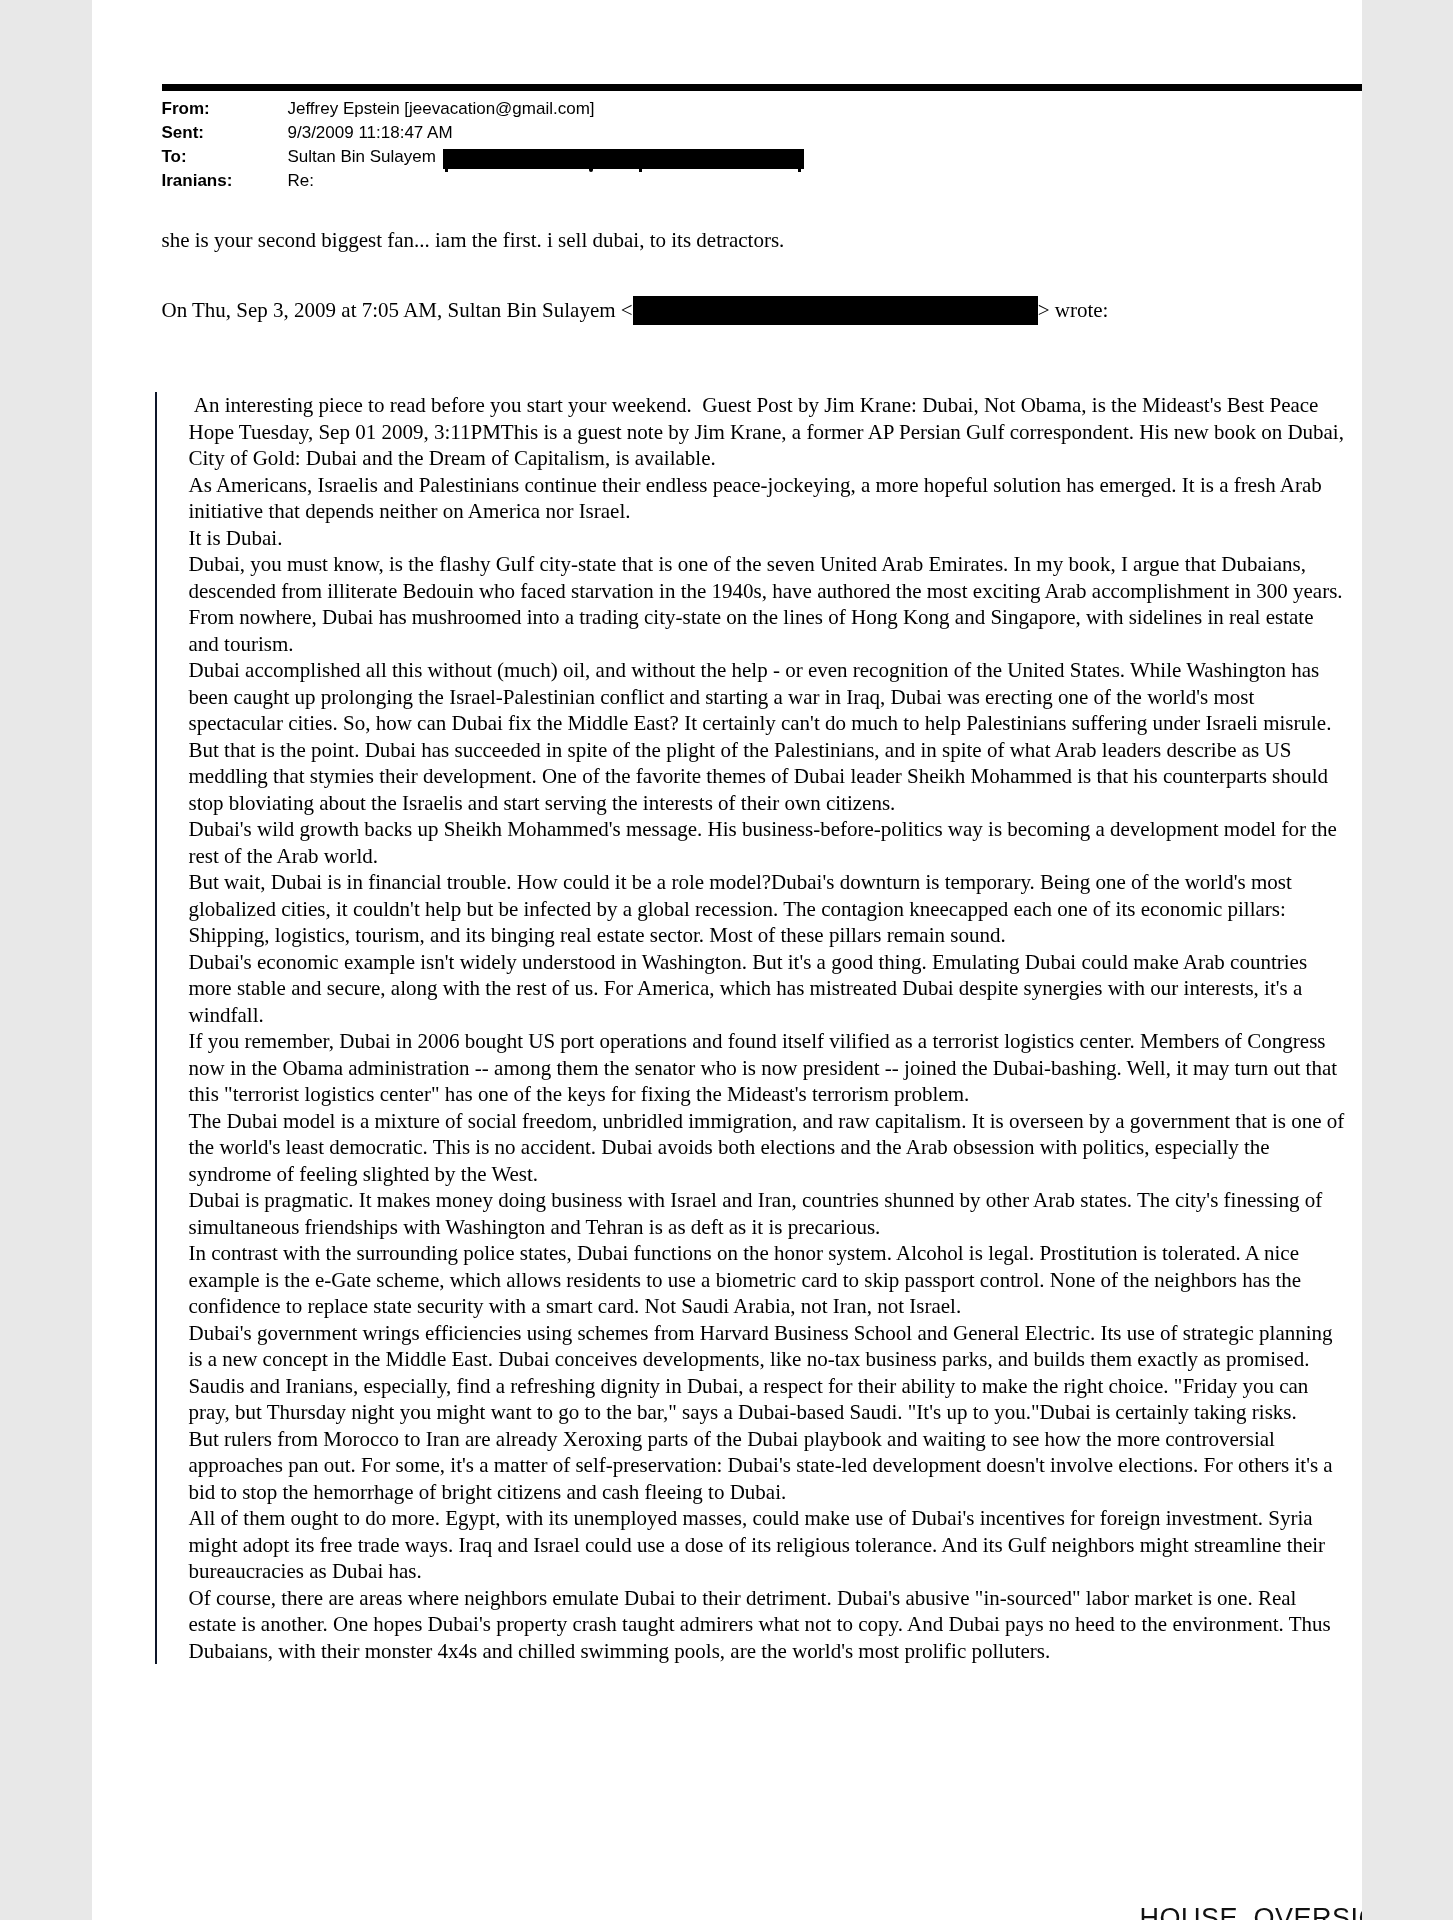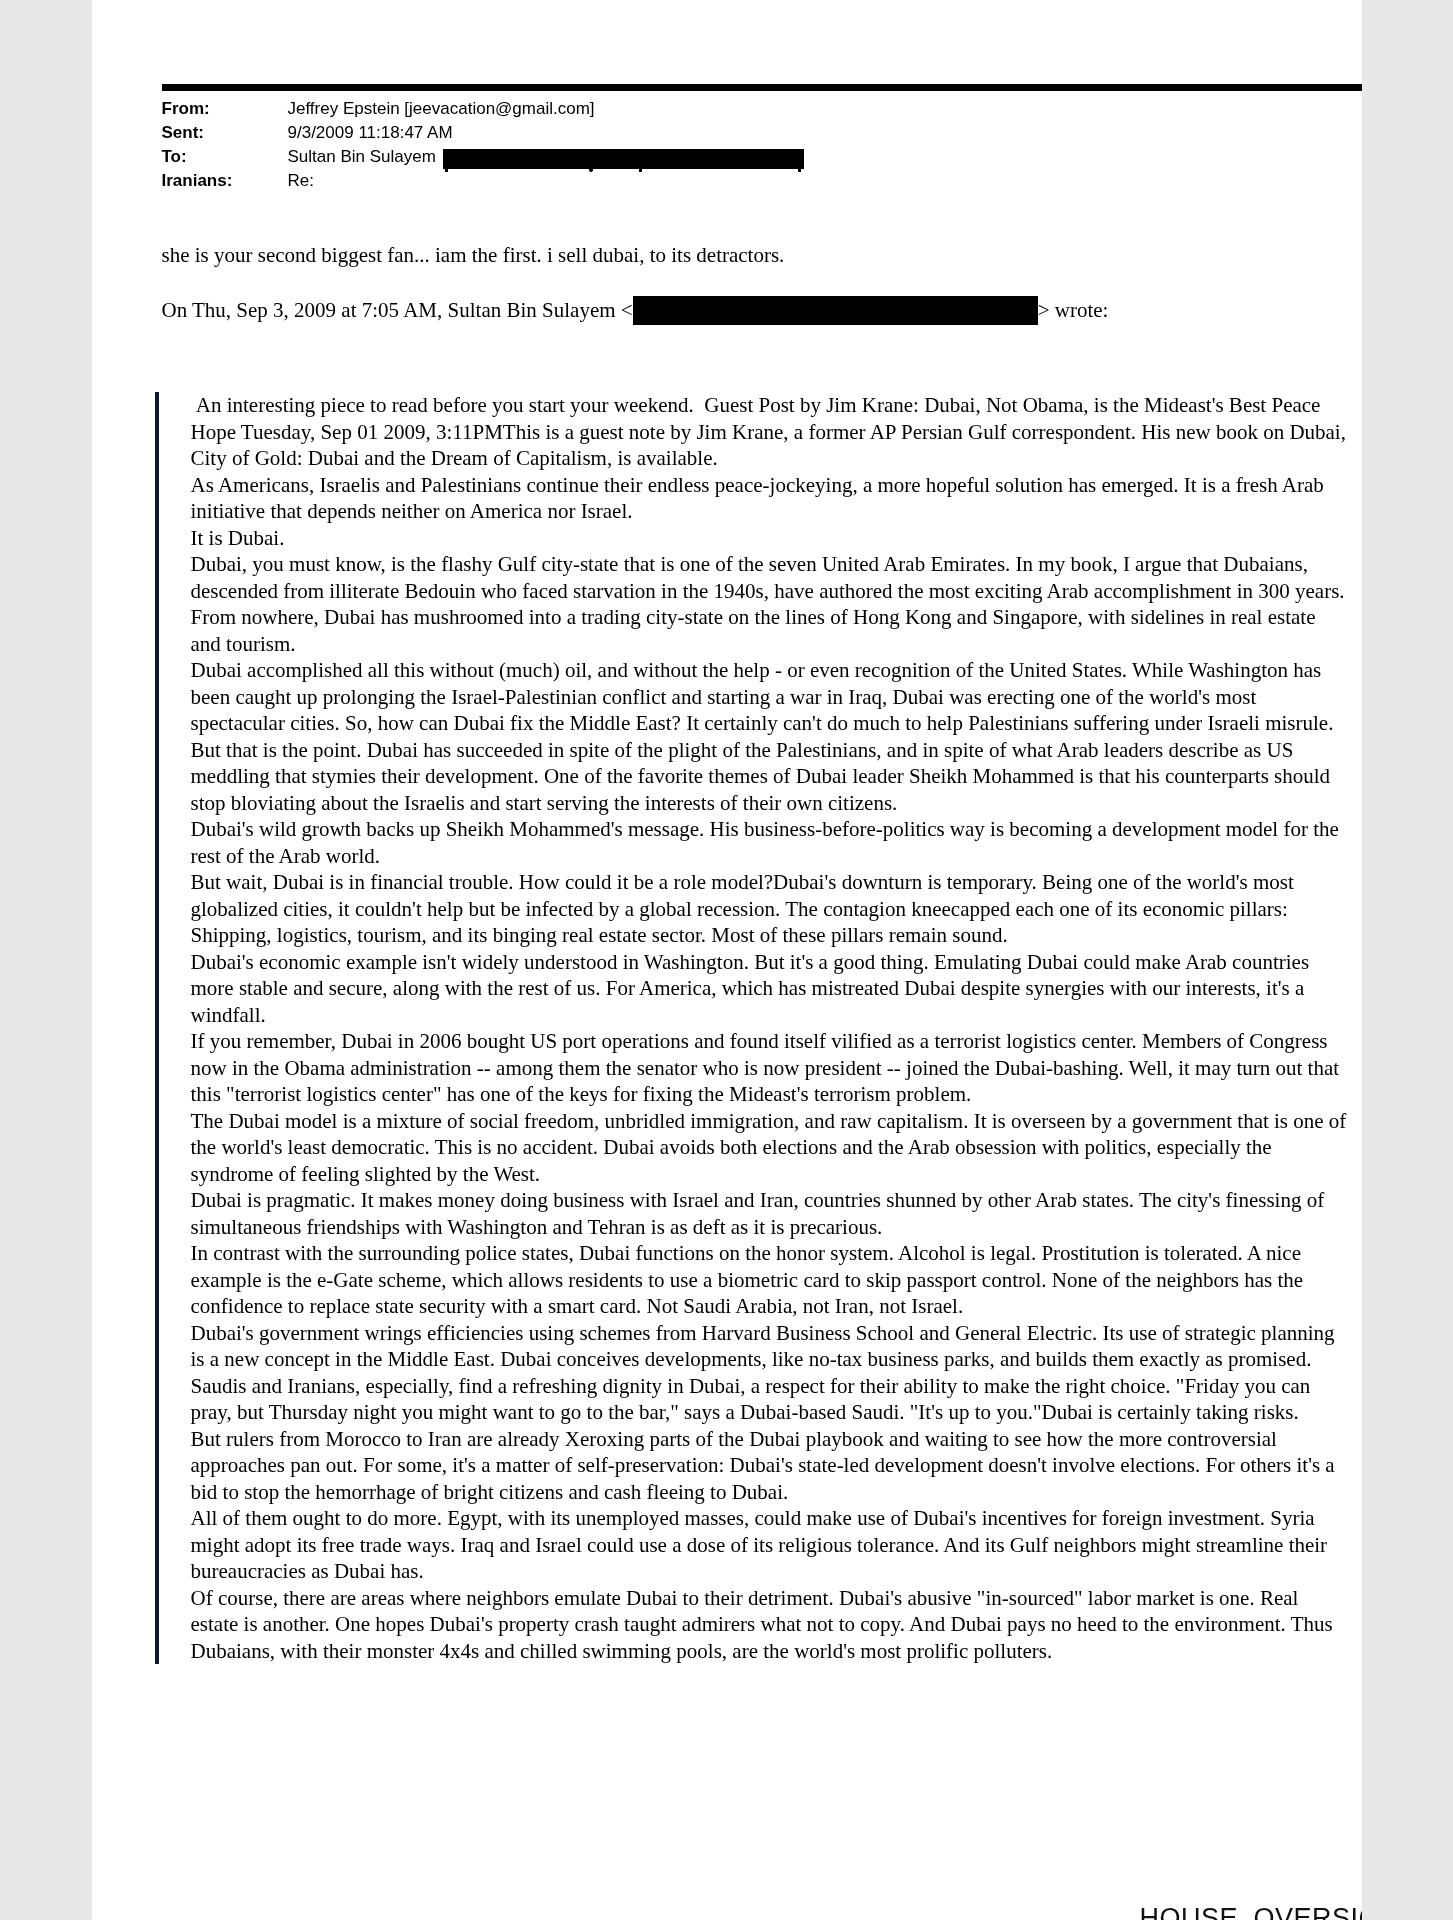--- a/index.html
+++ b/index.html
@@ -31,21 +31,21 @@
     width:361px;height:20px;margin-left:7px;top:2px;
   }
   .to-redaction .tick{
     position:absolute;bottom:-3px;background:#000;width:3px;height:3px;
   }
   .to-redaction .tick.t1{left:2px;}
   .to-redaction .tick.comma{left:146px;width:4px;height:6px;border-radius:0 0 3px 3px;}
   .to-redaction .tick.t2{left:196px;}
   .to-redaction .tick.t3{right:3px;}
   .intro-line{
-    position:absolute;left:70px;top:242px;margin:0;
+    position:absolute;left:70px;top:227px;margin:0;
     font-family:"Liberation Serif",serif;font-size:21px;line-height:27px;
     white-space:pre-wrap;
   }
   .attribution-line{
     position:absolute;left:70px;top:295px;margin:0;
     font-family:"Liberation Serif",serif;font-size:21px;line-height:31px;
     white-space:nowrap;
   }
   .attr-peek{
     display:inline-block;width:8px;overflow:hidden;
@@ -53,21 +53,21 @@
     vertical-align:middle;margin-right:-8px;position:relative;z-index:0;
     font-size:19px;
   }
   .attr-redaction{
     width:405px;height:29px;vertical-align:middle;position:relative;top:-2px;z-index:1;
   }
   .quote-block{
     position:absolute;left:63px;top:392px;
     width:1160px;
     padding-left:32px;
-    border-left:4px solid #0f172a;
+    border-left:2px solid #0f172a;
     font-family:"Liberation Serif",serif;
     font-size:21px;line-height:26.5px;
   }
   .quote-block p{
     margin:0;white-space:pre-wrap;
   }
   .footer-stamp{
     position:absolute;left:1048px;top:1866px;
     font-family:"Liberation Sans",sans-serif;
     font-size:27px;letter-spacing:0.5px;

